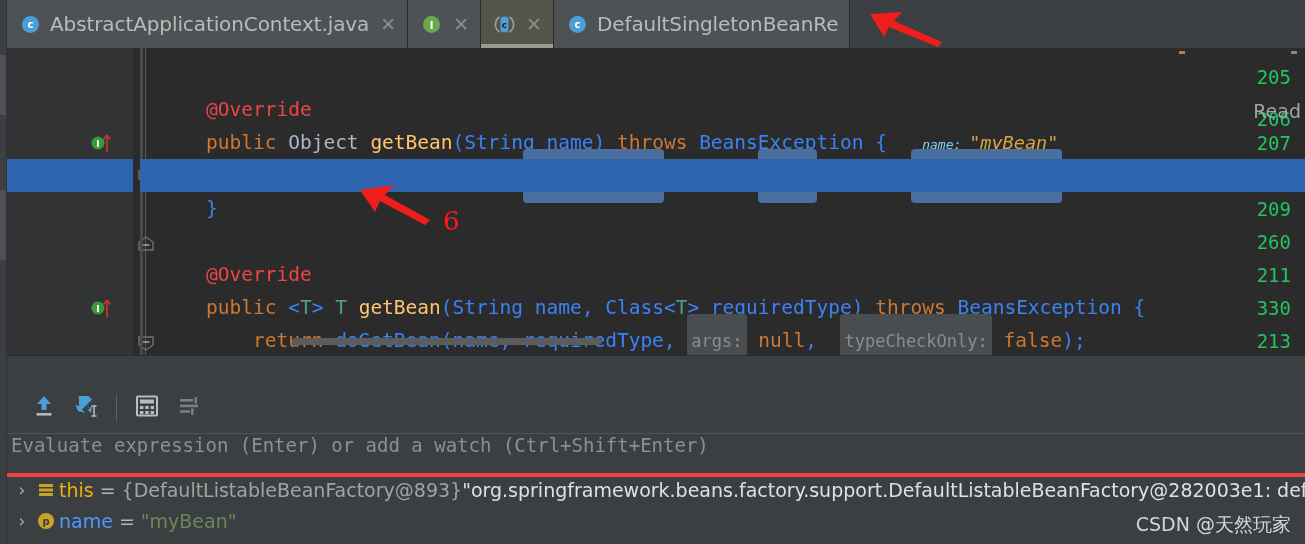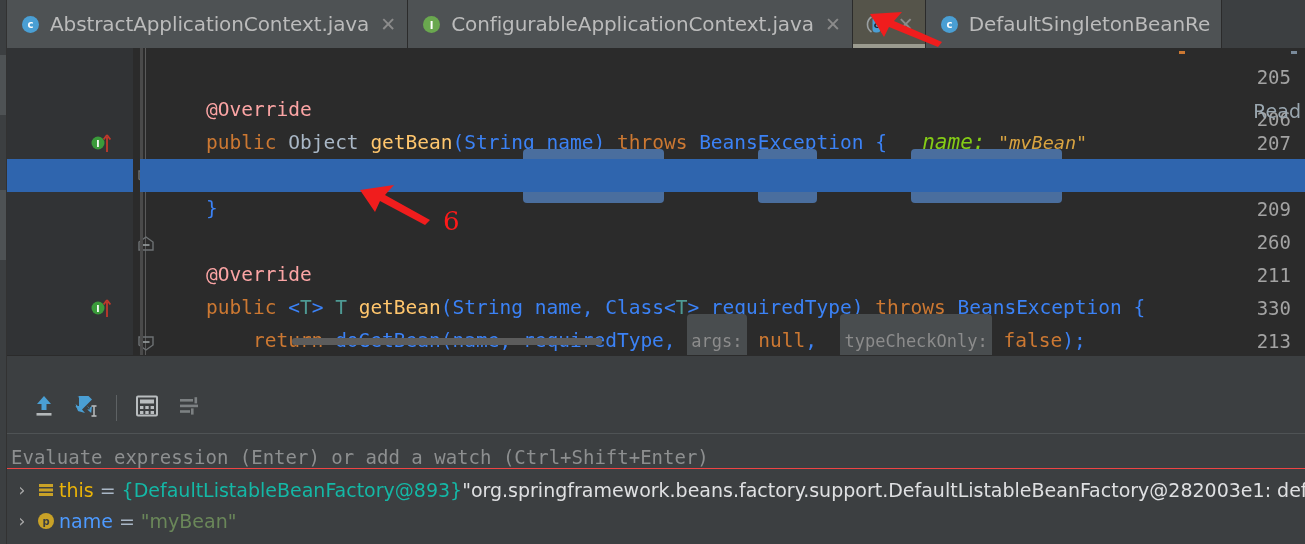--- a/index.html
+++ b/index.html
@@ -79,21 +79,21 @@
     position: absolute; left: 12px; top: 0; width: 1px; height: 307px;
     background: #5a5a5a;
   }
   .fold-marker {
     position: absolute; left: 5px; width: 16px; height: 15px;
   }
   .fold-marker svg { display:block; }
 
   .ln {
     position: absolute; right: 14px;
-    color: #a3a3a3; font-family: "DejaVu Sans Mono", monospace;
+    color: #22c55e; font-family: "DejaVu Sans Mono", monospace;
     font-size: 19px; line-height: 1;
   }
   .ln.cur { color: #d0d0d0; }
 
   .gmark { position: absolute; }
 
   .code-area {
     position: absolute; left: 152px; top: 0; right: 0; height: 307px;
     font-family: "DejaVu Sans Mono", monospace;
     font-size: 19.5px;
@@ -107,31 +107,31 @@
   }
   .selrow-gut {
     position: absolute; left: 0; width: 126px; height: 33px;
     background: #2f65ae;
   }
 
   .kw      { color: #cc7832; }
   .type    { color: #a9b7c6; }
   .fname   { color: #ffc66d; }
   .plain   { color: #3b82f6; }
-  .anno    { color: #fca5a5; }
+  .anno    { color: #ef4444; }
   .gen     { color: #4e9a94; }
 
   .hint {
     background: #494d4f; color: #8c8c8c;
     border-radius: 4px; padding: 17px 4px; font-size: 17px;
   }
   .selrow-txt .hint { background: #4a6e9e; color: #b7c6d6; }
 
   .param-hint {
-    color: #84cc16; font-style: italic; font-size: 21px; text-align: center;
+    color: #7dd3fc; font-style: italic; font-size: 13px; text-align: center;
   }
   .param-val { color: #d9a441; font-style: italic; font-size: 18.5px; }
 
   .readonly {
     position: absolute; right: 4px; top: 52px;
     color: #9aa7b0; font-size: 19px;
     font-family: "DejaVu Sans", sans-serif;
     text-align: right;
   }
 
@@ -159,23 +159,23 @@
     display: flex; align-items: center;
     padding-left: 16px; gap: 0px;
   }
   .tb-btn {
     width: 42px; height: 40px; display: flex; align-items: center; justify-content: center;
   }
   .tb-sep {
     width: 1px; height: 26px; background: #5e6264; margin: 0 9px;
   }
   .eval-row {
-    position: absolute; left: 0; top: 77px; width: 100%; height: 36px;
-    border-top: 1px solid #4f5355; border-bottom: 1px solid #ef4444;
-    display: flex; align-items: flex-end; padding-left: 4px;
+    position: absolute; left: 0; top: 77px; width: 100%; height: 44px;
+    border-top: 1px solid #4f5355; border-bottom: 4px solid #ef4444;
+    display: flex; align-items: flex-start; padding-left: 4px;
   }
   .eval-text {
     color: #8d8f90; font-family: "DejaVu Sans Mono", monospace; font-size: 19px;
   }
   .vars {
     position: absolute; left: 0; top: 114px; width: 100%; bottom: 0;
     padding-top: 4px;
   }
   .var-row {
     display: flex; align-items: center; height: 31px; padding-left: 4px;
@@ -183,21 +183,21 @@
     white-space: nowrap;
   }
   .chev {
     width: 22px; color: #a9a9a9; font-size: 17px; text-align: center;
     flex: 0 0 22px;
   }
   .var-icon { width: 26px; flex: 0 0 26px; display:flex; align-items:center; justify-content:center; }
   .v-name-this { color: #eab308; }
   .v-name { color: #4d9aff; }
   .v-eq { color: #a9b7c6; margin: 0 6px; }
-  .v-ref { color: #14b8a6; }
+  .v-ref { color: #a3a3a3; }
   .v-str { color: #dfe0e2; }
   .v-strg { color: #6a8759; }
 
   .watermark {
     position: absolute; right: 14px; bottom: 6px;
     color: #d6d6d6; font-size: 19px;
     font-family: "DejaVu Sans", sans-serif;
   }
 
   
@@ -228,21 +228,20 @@
         <span class="label">AbstractApplicationContext.java</span>
         <span class="close">✕</span>
       </div>
       <div class="tab">
         <span class="cls-icon">
           <svg width="21" height="21" viewBox="0 0 21 21">
             <circle cx="10.5" cy="10.5" r="8.5" fill="#6aa84f"></circle>
             <text x="10.5" y="14.5" font-size="10" font-family="DejaVu Sans, sans-serif" fill="#ffffff" text-anchor="middle" font-weight="bold">I</text>
           </svg>
         </span>
-        <span class="label">ConfigurableApplicationContext.java</span>
         <span class="close">✕</span>
       </div>
       <div class="tab active">
         <span class="cls-icon">
           <svg width="21" height="21" viewBox="0 0 21 21">
             <path d="M5.5 3 A9 9 0 0 0 5.5 18" fill="none" stroke="#9aa0a2" stroke-width="1.6"></path>
             <path d="M15.5 3 A9 9 0 0 1 15.5 18" fill="none" stroke="#9aa0a2" stroke-width="1.6"></path>
             <rect x="6.5" y="2.5" width="8" height="16" rx="3.5" fill="#4a9fd4"></rect>
             <text x="10.5" y="14" font-size="9" font-family="DejaVu Sans, sans-serif" fill="#23282b" text-anchor="middle" font-weight="bold">c</text>
           </svg>
@@ -408,20 +407,21 @@
               <circle cx="9" cy="9" r="8" fill="#c9a227"></circle>
               <text x="9" y="12.6" font-size="10" font-family="DejaVu Sans, sans-serif" fill="#3c3f41" text-anchor="middle" font-weight="bold">p</text>
             </svg>
           </span>
           <span class="v-name">name</span>
           <span class="v-eq">=</span>
           <span class="v-strg">"myBean"</span>
         </div>
       </div>
 
+    <div class="watermark">CSDN @天然玩家</div>
   </div>
 
   <div class="red-arrow" style="left:868px;top:8px;">
     <svg width="80" height="40" viewBox="0 0 80 40">
       <path d="M2 6 L34 4 L26 13 L74 34 L70 39 L21 19 L16 29 Z" fill="#f01d1d"></path>
     </svg>
   </div>
 
   <div class="red-arrow" style="left:358px;top:180px;">
     <svg width="78" height="46" viewBox="0 0 78 46">

